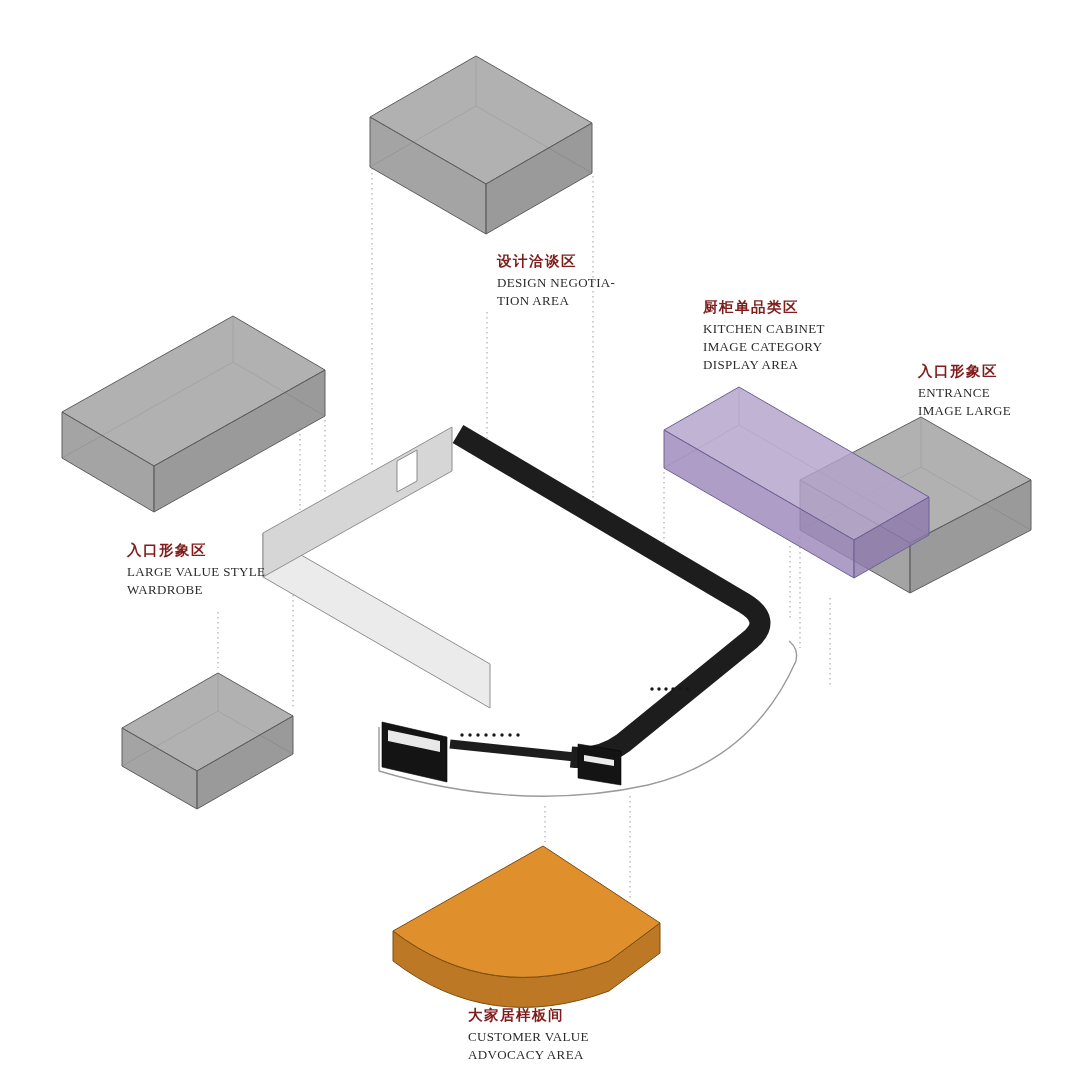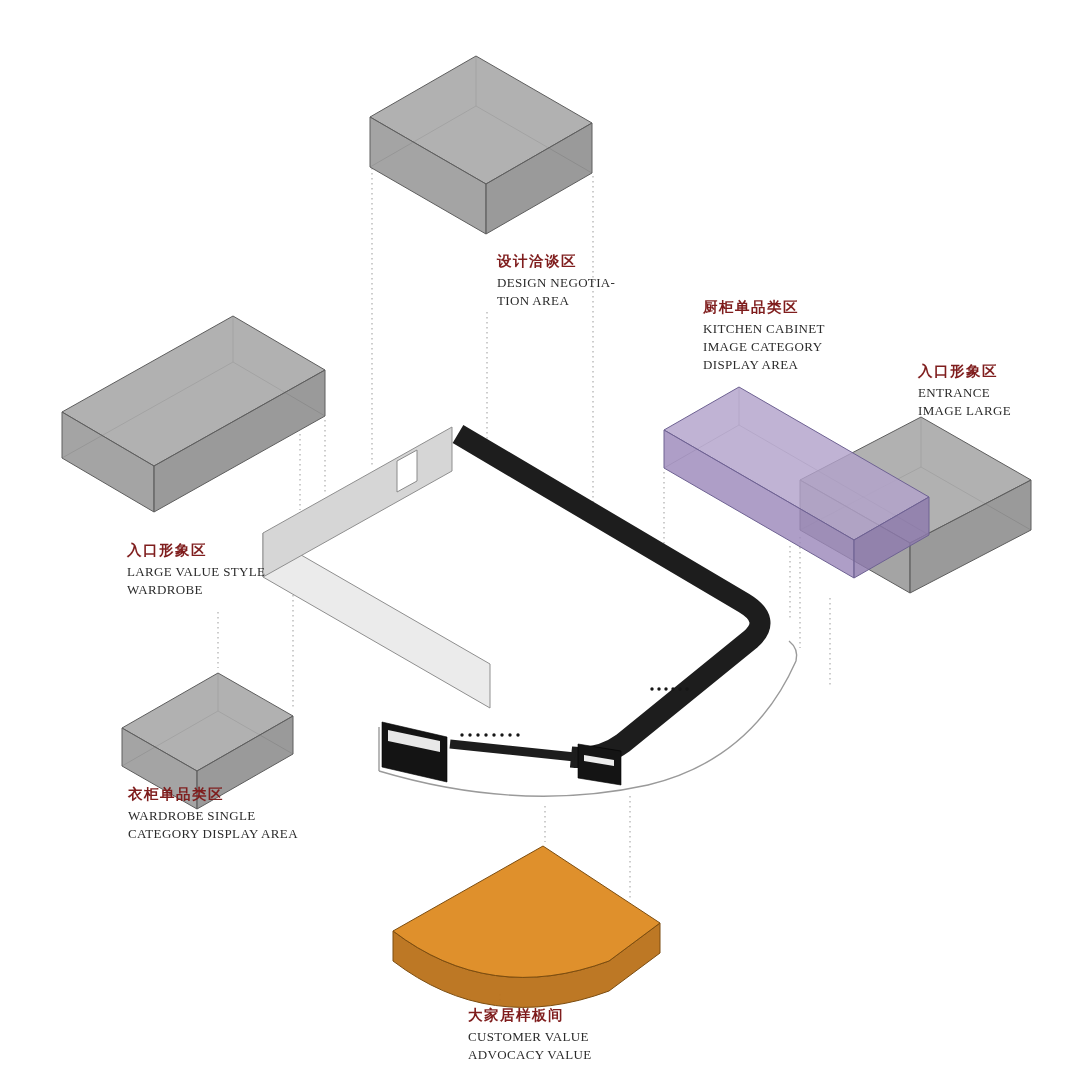--- a/index.html
+++ b/index.html
@@ -151,25 +151,20 @@
     <div class="en">ENTRANCE</div>
     <div class="en">IMAGE LARGE</div>
   </div>
 
   <div class="label" style="left:127px;top:541px;">
     <div class="zh">入口形象区</div>
     <div class="en">LARGE VALUE STYLE</div>
     <div class="en">WARDROBE</div>
   </div>
 
-  <div class="label" style="left:128px;top:785px;">
-    <div class="zh">衣柜单品类区</div>
-    <div class="en">WARDROBE SINGLE</div>
-    <div class="en">CATEGORY DISPLAY AREA</div>
-  </div>
 
   <div class="label" style="left:468px;top:1006px;">
     <div class="zh">大家居样板间</div>
     <div class="en">CUSTOMER VALUE</div>
-    <div class="en">ADVOCACY VALUE</div>
+    <div class="en">ADVOCACY AREA</div>
   </div>
 
 </div>
 
 </body></html>

